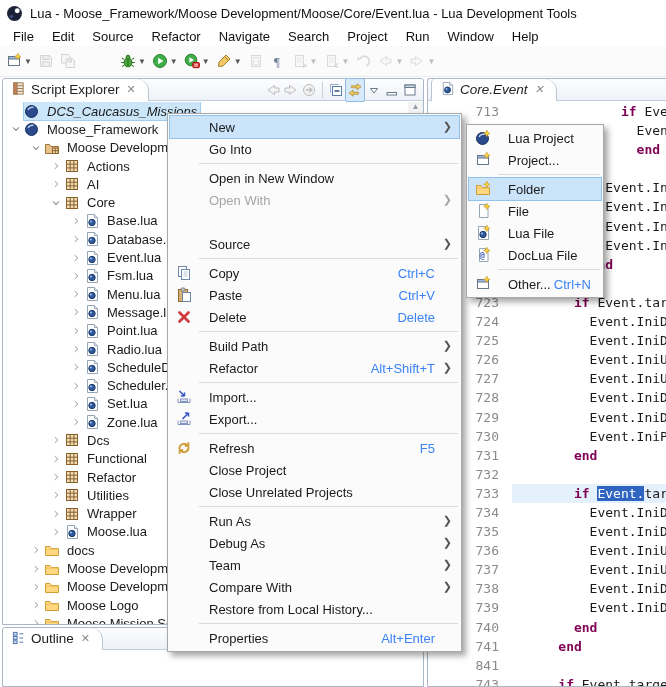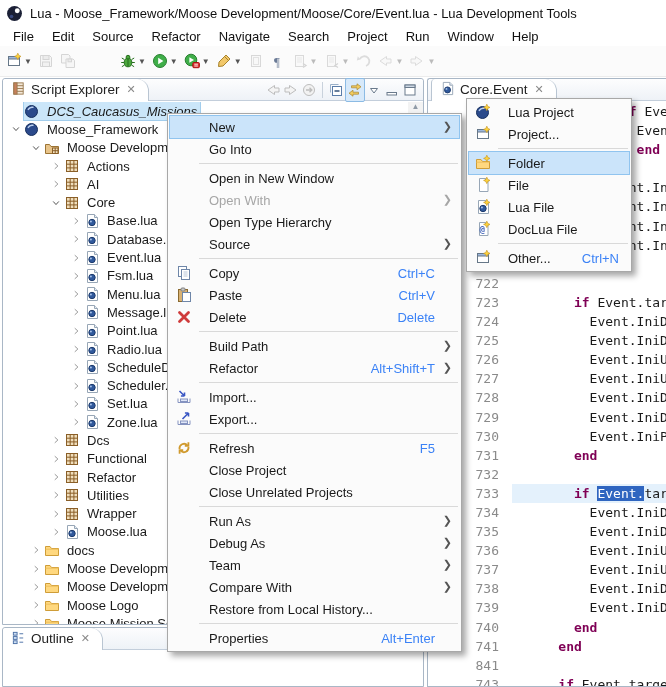--- a/index.html
+++ b/index.html
@@ -739,21 +739,21 @@
               <rect x="2.5" y="11.5" width="4" height="3" fill="#cfe0f4" stroke="#4a6fa5"></rect>
               <path d="M9 4h4 M9 8.5h4 M9 13h4" stroke="#4a6fa5"></path>
             </svg></span>
         <span>Outline</span>
         <span class="closex">✕</span>
       </div>
     </div>
   </div>
 
   <div class="panel" style="left:427px; top:78px; width:239px; height:609px; border-radius:3px 0 0 0; border-right:none;">
-    <div class="phead" style="border-radius:3px 0 0 0;">
+    <div class="phead" style="border-radius:3px 0 0 0;font-style:italic;">
       <div class="ptab" style="margin-left:3px; border-left:1px solid #b9c5d2;">
         <span><svg width="15" height="15" viewBox="0 0 16 16">
               <path d="M3.5 1.5h7l3 3v10h-10z" fill="#fff" stroke="#97a6b6"></path>
               <path d="M10.5 1.5v3h3" fill="#e8eef5" stroke="#97a6b6"></path>
               <circle cx="8" cy="9.5" r="3.2" fill="#30599c" stroke="#1c3a6c"></circle>
               <circle cx="6.9" cy="8.4" r="1" fill="#aac4e8"></circle>
             </svg></span>
         <span>Core.Event</span>
         <span class="closex">✕</span>
       </div>
@@ -812,21 +812,20 @@
         <span class="msc"></span>
       </div>
       <div class="mrow disabled">
         <span class="micon"></span>
         <span class="mlabel">Open With</span>
         <span class="msc"></span>
         <span class="marrow">❯</span>
       </div>
       <div class="mrow">
         <span class="micon"></span>
-        <span class="mlabel">Open Type Hierarchy</span>
         <span class="msc"></span>
       </div>
       <div class="mrow">
         <span class="micon"></span>
         <span class="mlabel">Source</span>
         <span class="msc"></span>
         <span class="marrow">❯</span>
       </div>
       <div class="msep"></div>
       <div class="mrow">
@@ -938,21 +937,21 @@
         <span class="msc"></span>
       </div>
       <div class="msep"></div>
       <div class="mrow">
         <span class="micon"></span>
         <span class="mlabel">Properties</span>
         <span class="msc">Alt+Enter</span>
       </div>
     </div>
 
-  <div class="cmenu" id="submenu" style="left:466px; top:98px; width:166px;">
+  <div class="cmenu" id="submenu" style="left:466px; top:124px; width:138px;">
       <div class="mrow">
         <span class="micon"><svg width="16" height="16" viewBox="0 0 16 16">
             <circle cx="7.5" cy="8.5" r="6" fill="#2b4a8b" stroke="#17305e"></circle>
             <path d="M4.3 6.4q1.6-2.6 4.6-2.1" stroke="#bcd0ee" fill="none" stroke-width="1.5" stroke-linecap="round"></path>
             <path d="M11.8 0.2l1 2.2 2.2 1-2.2 1-1 2.2-1-2.2-2.2-1 2.2-1z" fill="#ffd43a" stroke="#c9992a" stroke-width="0.7"></path>
           </svg></span>
         <span class="mlabel">Lua Project</span>
         <span class="msc"></span>
       </div>
       <div class="mrow">

